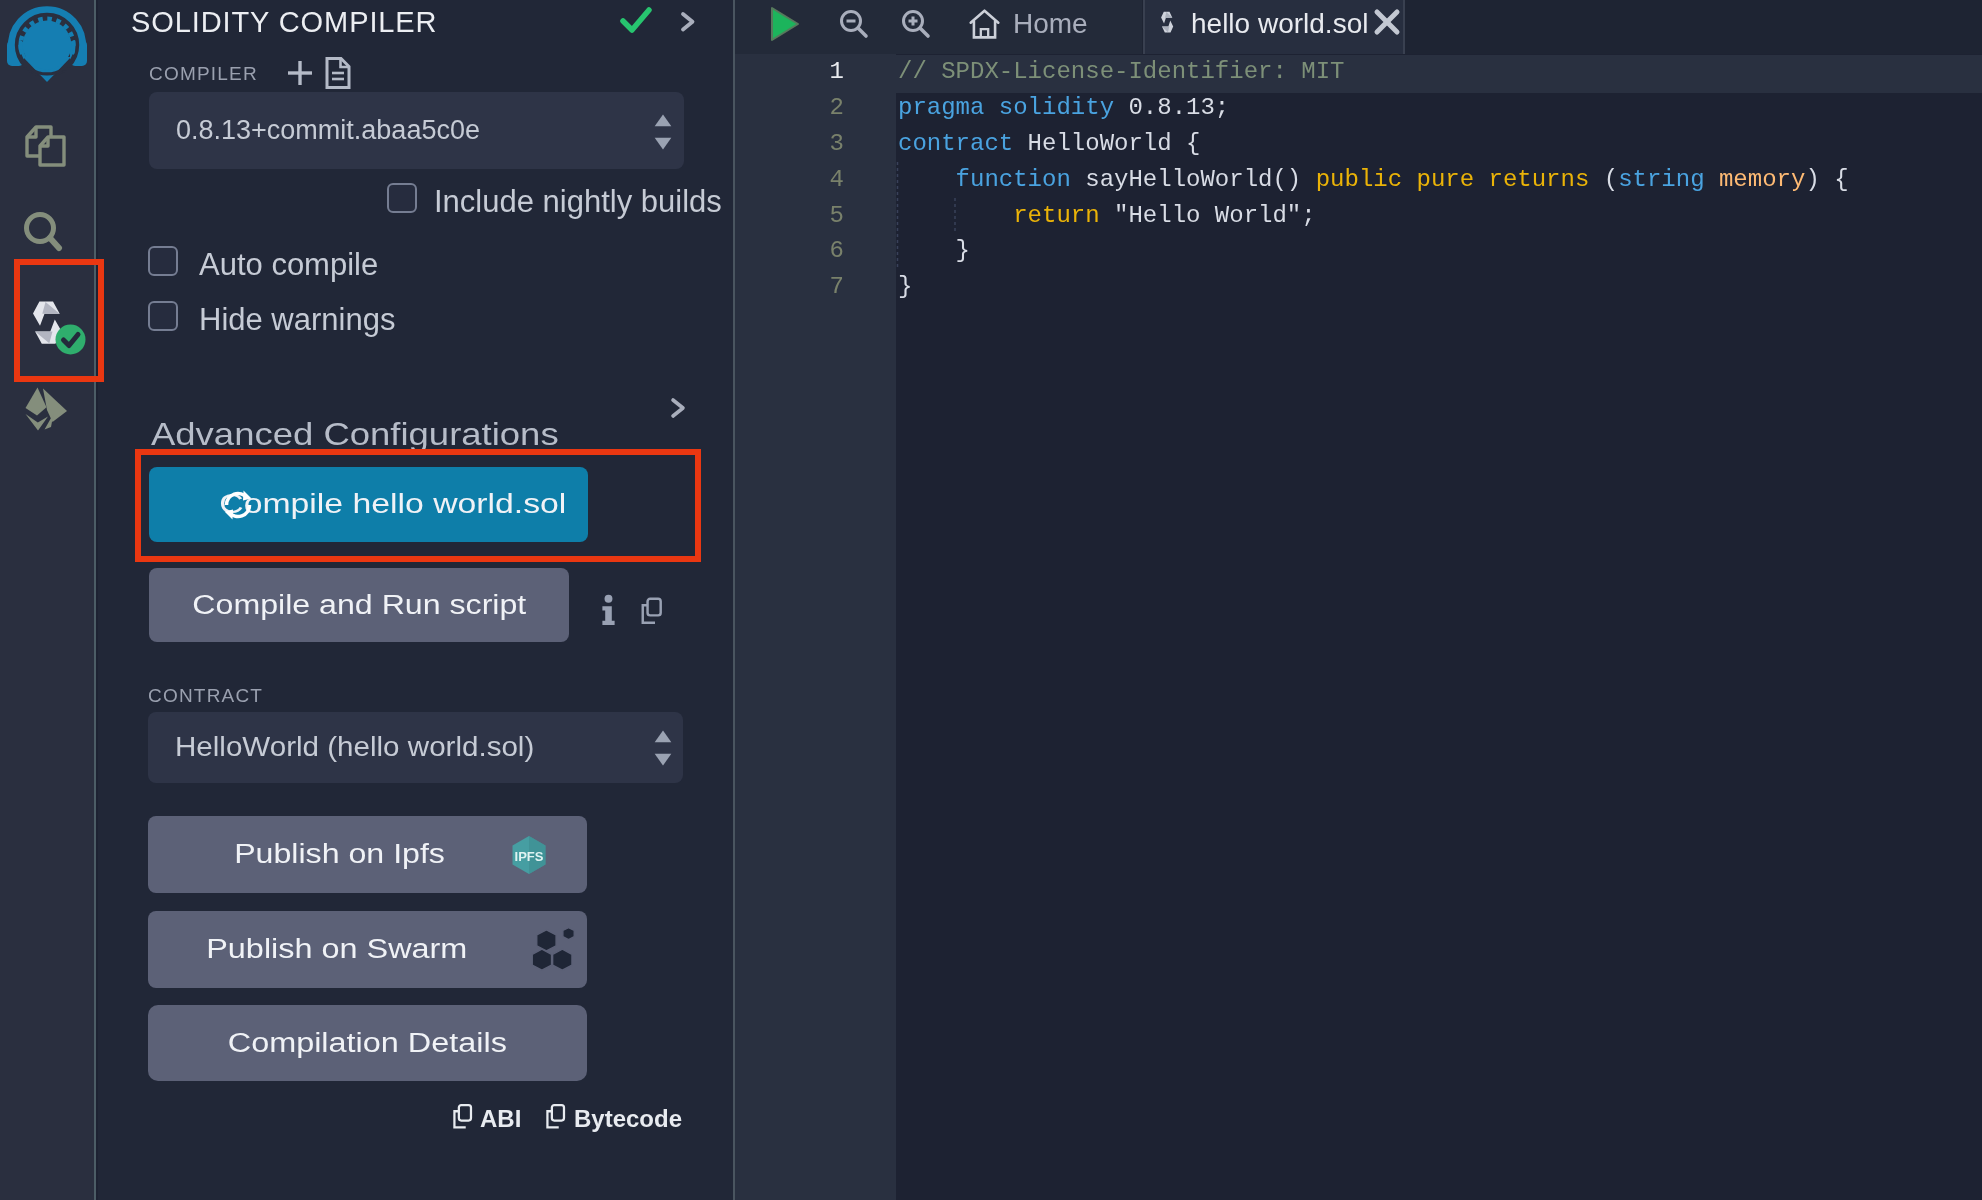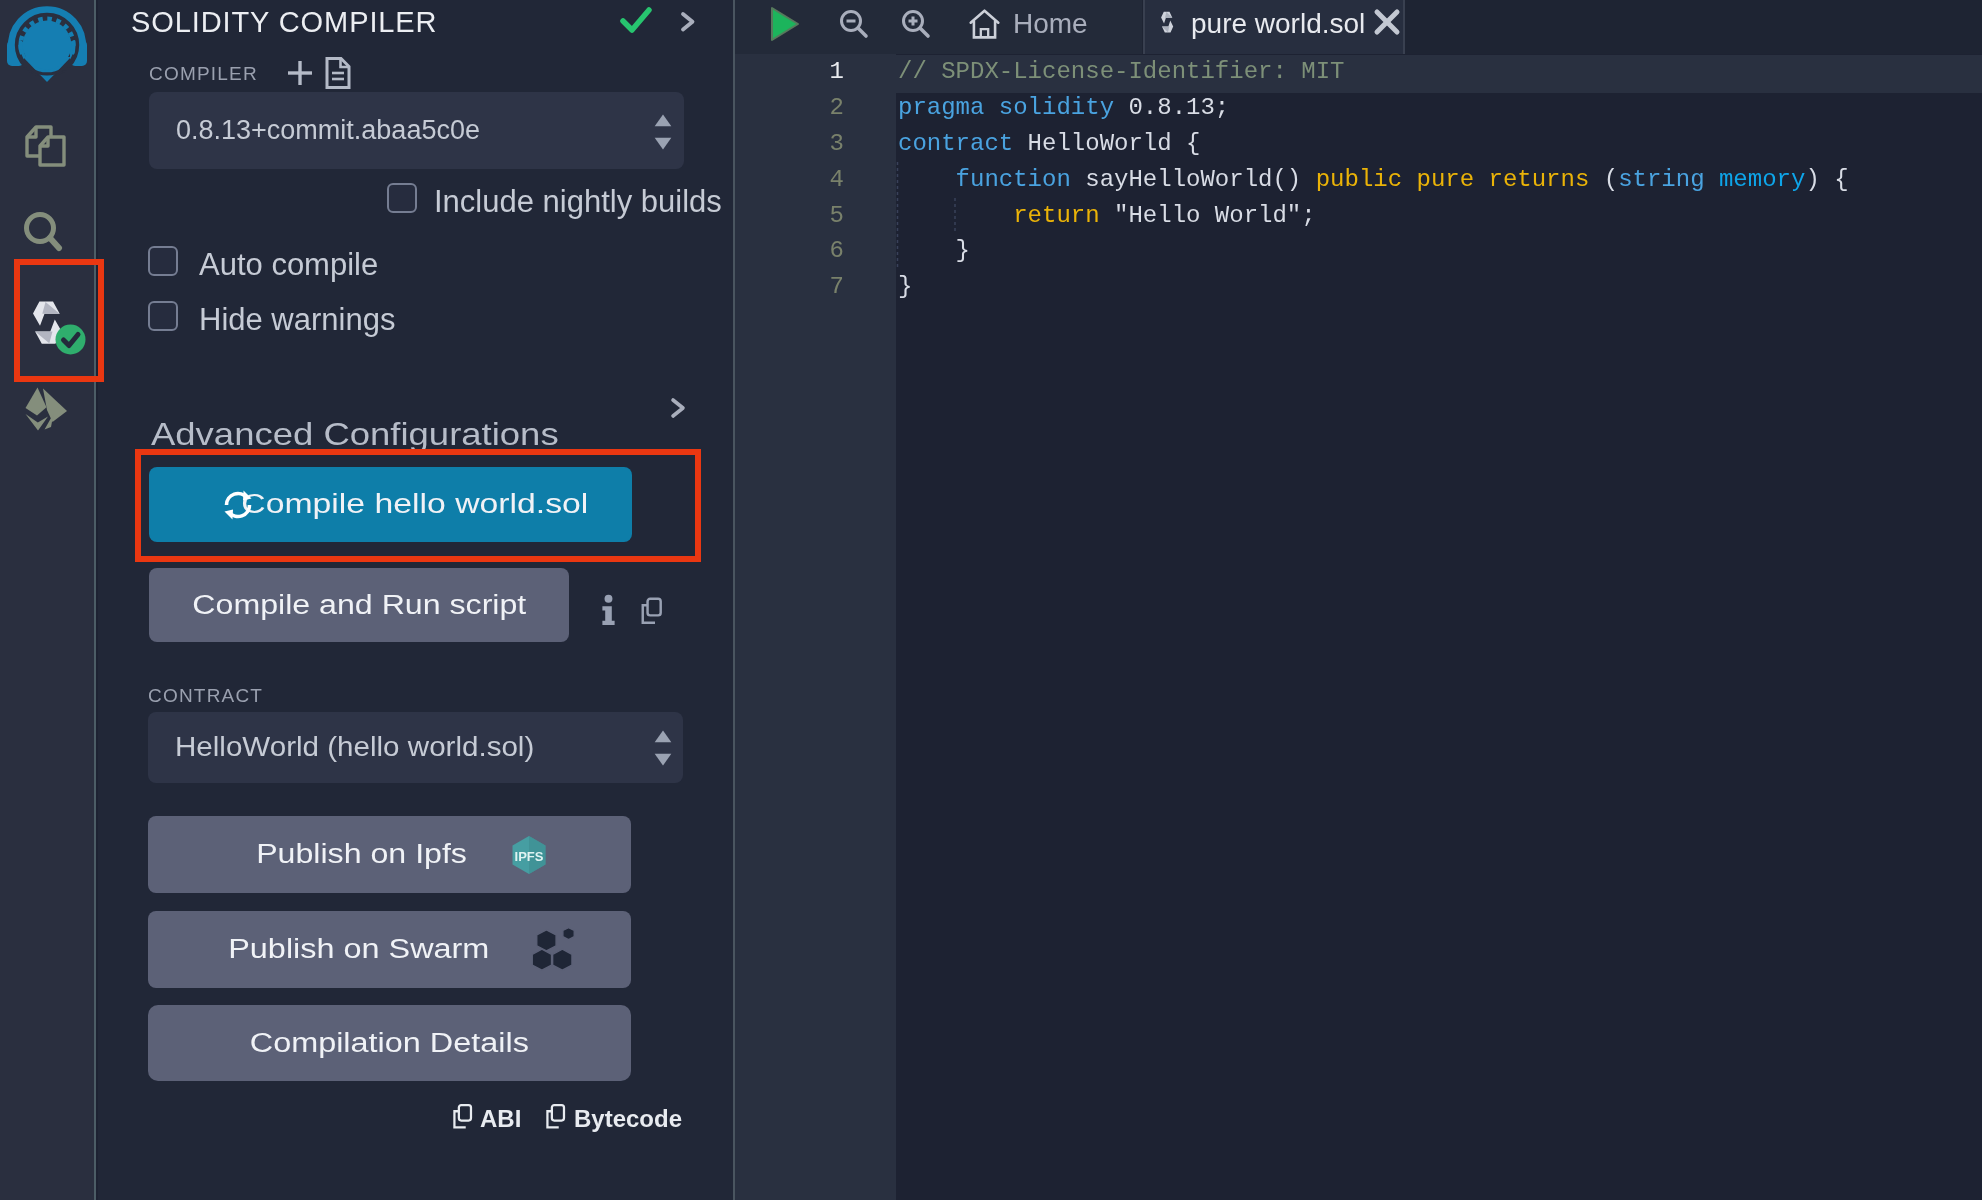--- a/index.html
+++ b/index.html
@@ -11,26 +11,26 @@
   
   #tabbar { position:absolute; left:735px; top:0; width:1247px; height:54px; background:#1e2433; }
   #tabL { position:absolute; left:735px; top:0; width:407px; height:54px; background:#232a39; }
   #tabA { position:absolute; left:1143px; top:0; width:262px; height:54px; background:#272e3f; border-left:2px solid #394050; border-right:2px solid #394050; }
   .tabtxt { position:absolute; font-size:28px; line-height:48px; height:54px; }
   
   #gutter { left:735px; top:54px; width:161px; height:1146px; background:#293040; }
   #activeline { left:735px; top:55px; width:1247px; height:38px; background:#293040; }
   .ln { position:absolute; left:735px; width:109px; text-align:right; font-family:"Liberation Mono", monospace; font-size:24px; line-height:36px; color:#79816b; }
   .cl { position:absolute; left:898px; white-space:pre; font-family:"Liberation Mono", monospace; font-size:24px; line-height:36px; color:#d8dce5; }
-  .cmt { color:#7d9078; } .kw { color:#4aa3e0; } .grn { color:#eab308;margin-top:12px; } .gld { color:#0ea5e9;font-family:Liberation Mono, monospace; }
+  .cmt { color:#7d9078; } .kw { color:#4aa3e0; } .grn { color:#eab308;margin-top:12px; } .gld { color:#fdba74;font-family:Liberation Mono, monospace; }
   
   .lbl { position:absolute; font-size:19px; color:#9aa0af; letter-spacing:1.2px; }
   .selbox { position:absolute; left:149px; width:535px; height:77px; background:#2e3447; border-radius:8px; }
   .selbox .t { position:absolute; left:27px; top:0; font-size:27px; color:#c6cbd5; line-height:77px; transform-origin:left center; }
-  .btn { position:absolute; left:149px; width:483px; border-radius:8px; color:#f0f2f6; font-size:27px; text-align:center; }
+  .btn { position:absolute; left:149px; width:439px; border-radius:8px; color:#f0f2f6; font-size:27px; text-align:center; }
   .slate { background:#5c6177; }
   .cb { position:absolute; width:30px; height:30px; border:2px solid #757d92; border-radius:6px; background:#262c3e; }
   .cblbl { position:absolute; font-size:31px; color:#c6cbd5; }
   .redbox { position:absolute; border:6px solid #ea3711; }
   .sx { display:inline-block; transform-origin:center center; }
 </style>
 </head>
 <body>
 <div class="abs" id="iconbar"></div>
 <div class="abs" id="panel"></div>
@@ -239,13 +239,13 @@
       <polygon points="5,17.5 11.4,5.5 25,5.5 31.7,17.7 16.5,17.7 12,29.8" fill="#ced2db"></polygon>
       <polygon points="17.5,6 31.7,17.7 14.3,17.7" fill="#aab0bc"></polygon>
     </g>
   </g>
 </svg>
 <svg class="abs" style="left:1373px; top:8px;" width="28" height="28" viewBox="0 0 28 28">
   <line x1="4" y1="4" x2="24" y2="24" stroke="#c3c8d2" stroke-width="5" stroke-linecap="round"></line>
   <line x1="24" y1="4" x2="4" y2="24" stroke="#c3c8d2" stroke-width="5" stroke-linecap="round"></line>
 </svg>
 <div class="tabtxt" style="left:1013px; color:#a9aebc;">Home</div>
-<div class="tabtxt" style="left:1191px; color:#e8eaef;">pure world.sol</div>
+<div class="tabtxt" style="left:1191px; color:#e8eaef;">hello world.sol</div>
 
 </body></html>

